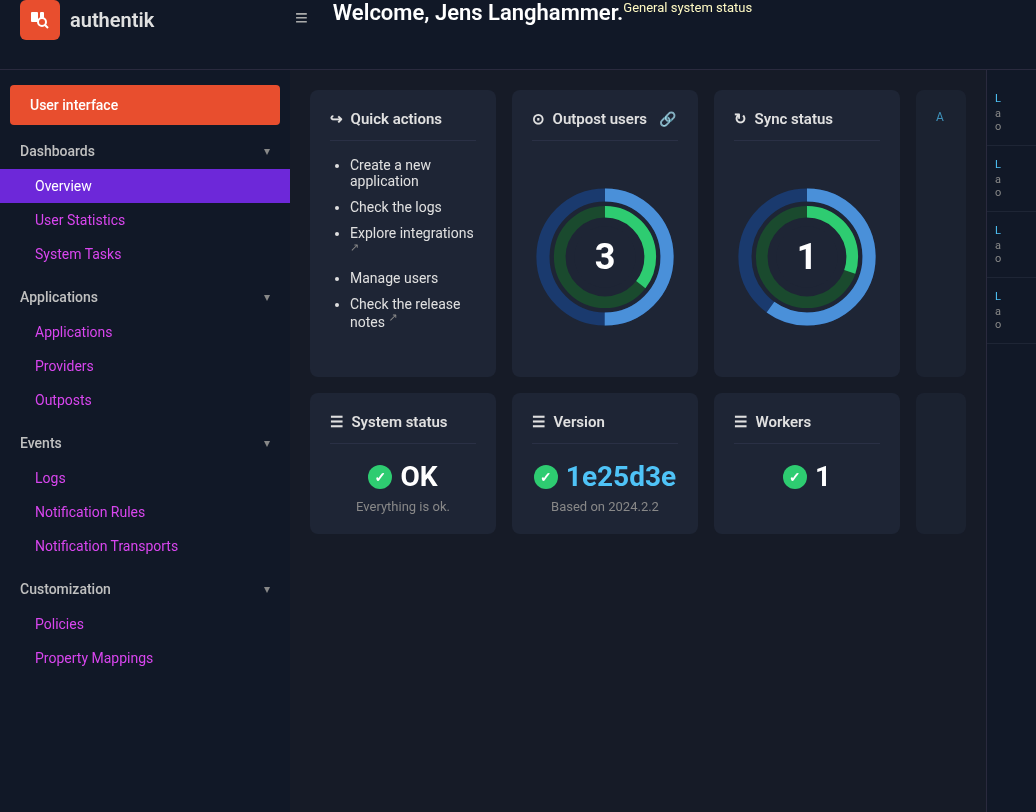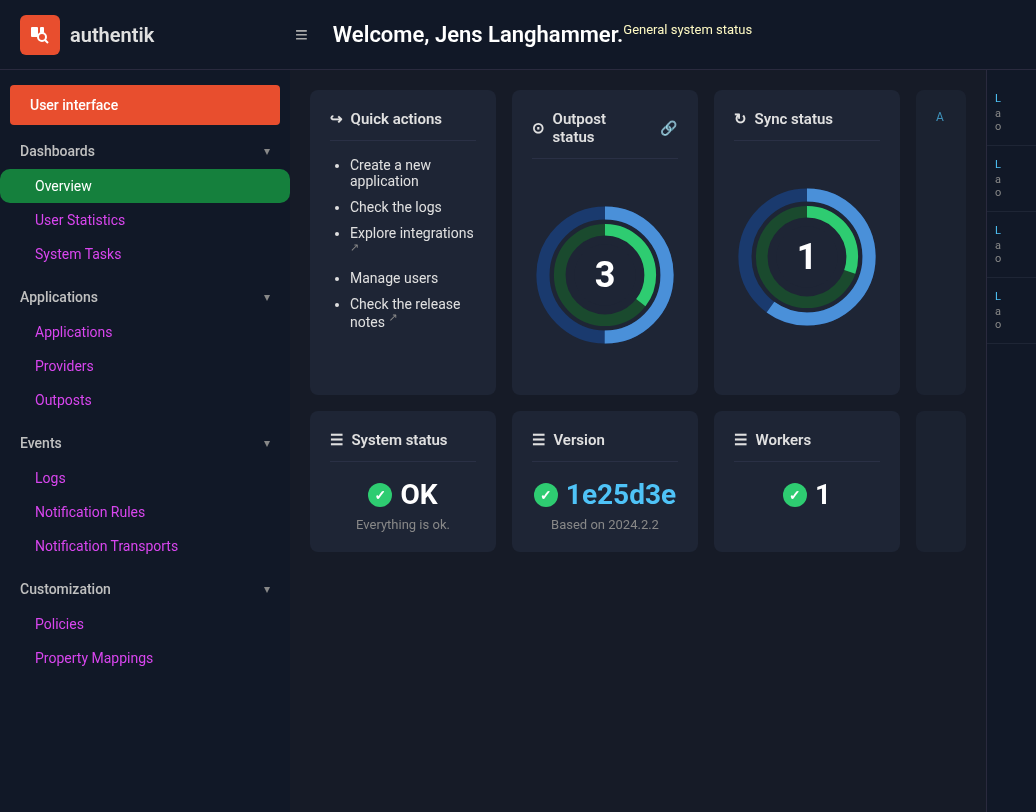--- a/index.html
+++ b/index.html
@@ -10,21 +10,21 @@
       display: flex;
       flex-direction: column;
       height: 100vh;
       overflow: hidden;
     }
 
     
     .top-header {
       background: #111827;
       display: flex;
-      align-items: center;
+      align-items: flex-start;
       padding: 0 20px;
       height: 70px;
       border-bottom: 1px solid #2a2a3e;
       flex-shrink: 0;
     }
     .logo-area {
       display: flex;
       align-items: center;
       width: 270px;
       flex-shrink: 0;
@@ -112,23 +112,22 @@
       font-size: 12px;
       color: #888;
     }
     .sidebar-item {
       padding: 9px 20px 9px 35px;
       font-size: 14px;
       color: #d946ef;
       cursor: pointer;
     }
     .sidebar-item.active {
-      background: #15803d;
+      background: #6d28d9;
       color: #ffffff;
-      border-radius: 10px;
     }
 
     
     .content {
       flex: 1;
       overflow-y: auto;
       background: #161b27;
       padding: 20px;
     }
 
@@ -383,21 +382,21 @@
               <span>Check the release notes</span>
               <span class="external-link">↗</span>
             </a>
           </li>
         </ul>
       </div>
 
       <div class="card">
         <div class="card-header">
           <span>⊙</span>
-          <span>Outpost status</span>
+          <span>Outpost users</span>
           <span class="card-link-icon">🔗</span>
         </div>
         <div class="donut-container">
           <div class="donut-wrapper">
             <svg viewBox="0 0 200 200">
 
               <circle cx="100" cy="100" r="85" fill="none" stroke="#1a3a6e" stroke-width="18"></circle>
               <circle cx="100" cy="100" r="85" fill="none" stroke="#4a90d9" stroke-width="18" stroke-dasharray="401 534" stroke-dashoffset="134" transform="rotate(-90 100 100)"></circle>
 
               <circle cx="100" cy="100" r="62" fill="none" stroke="#1a4a2e" stroke-width="16"></circle>

